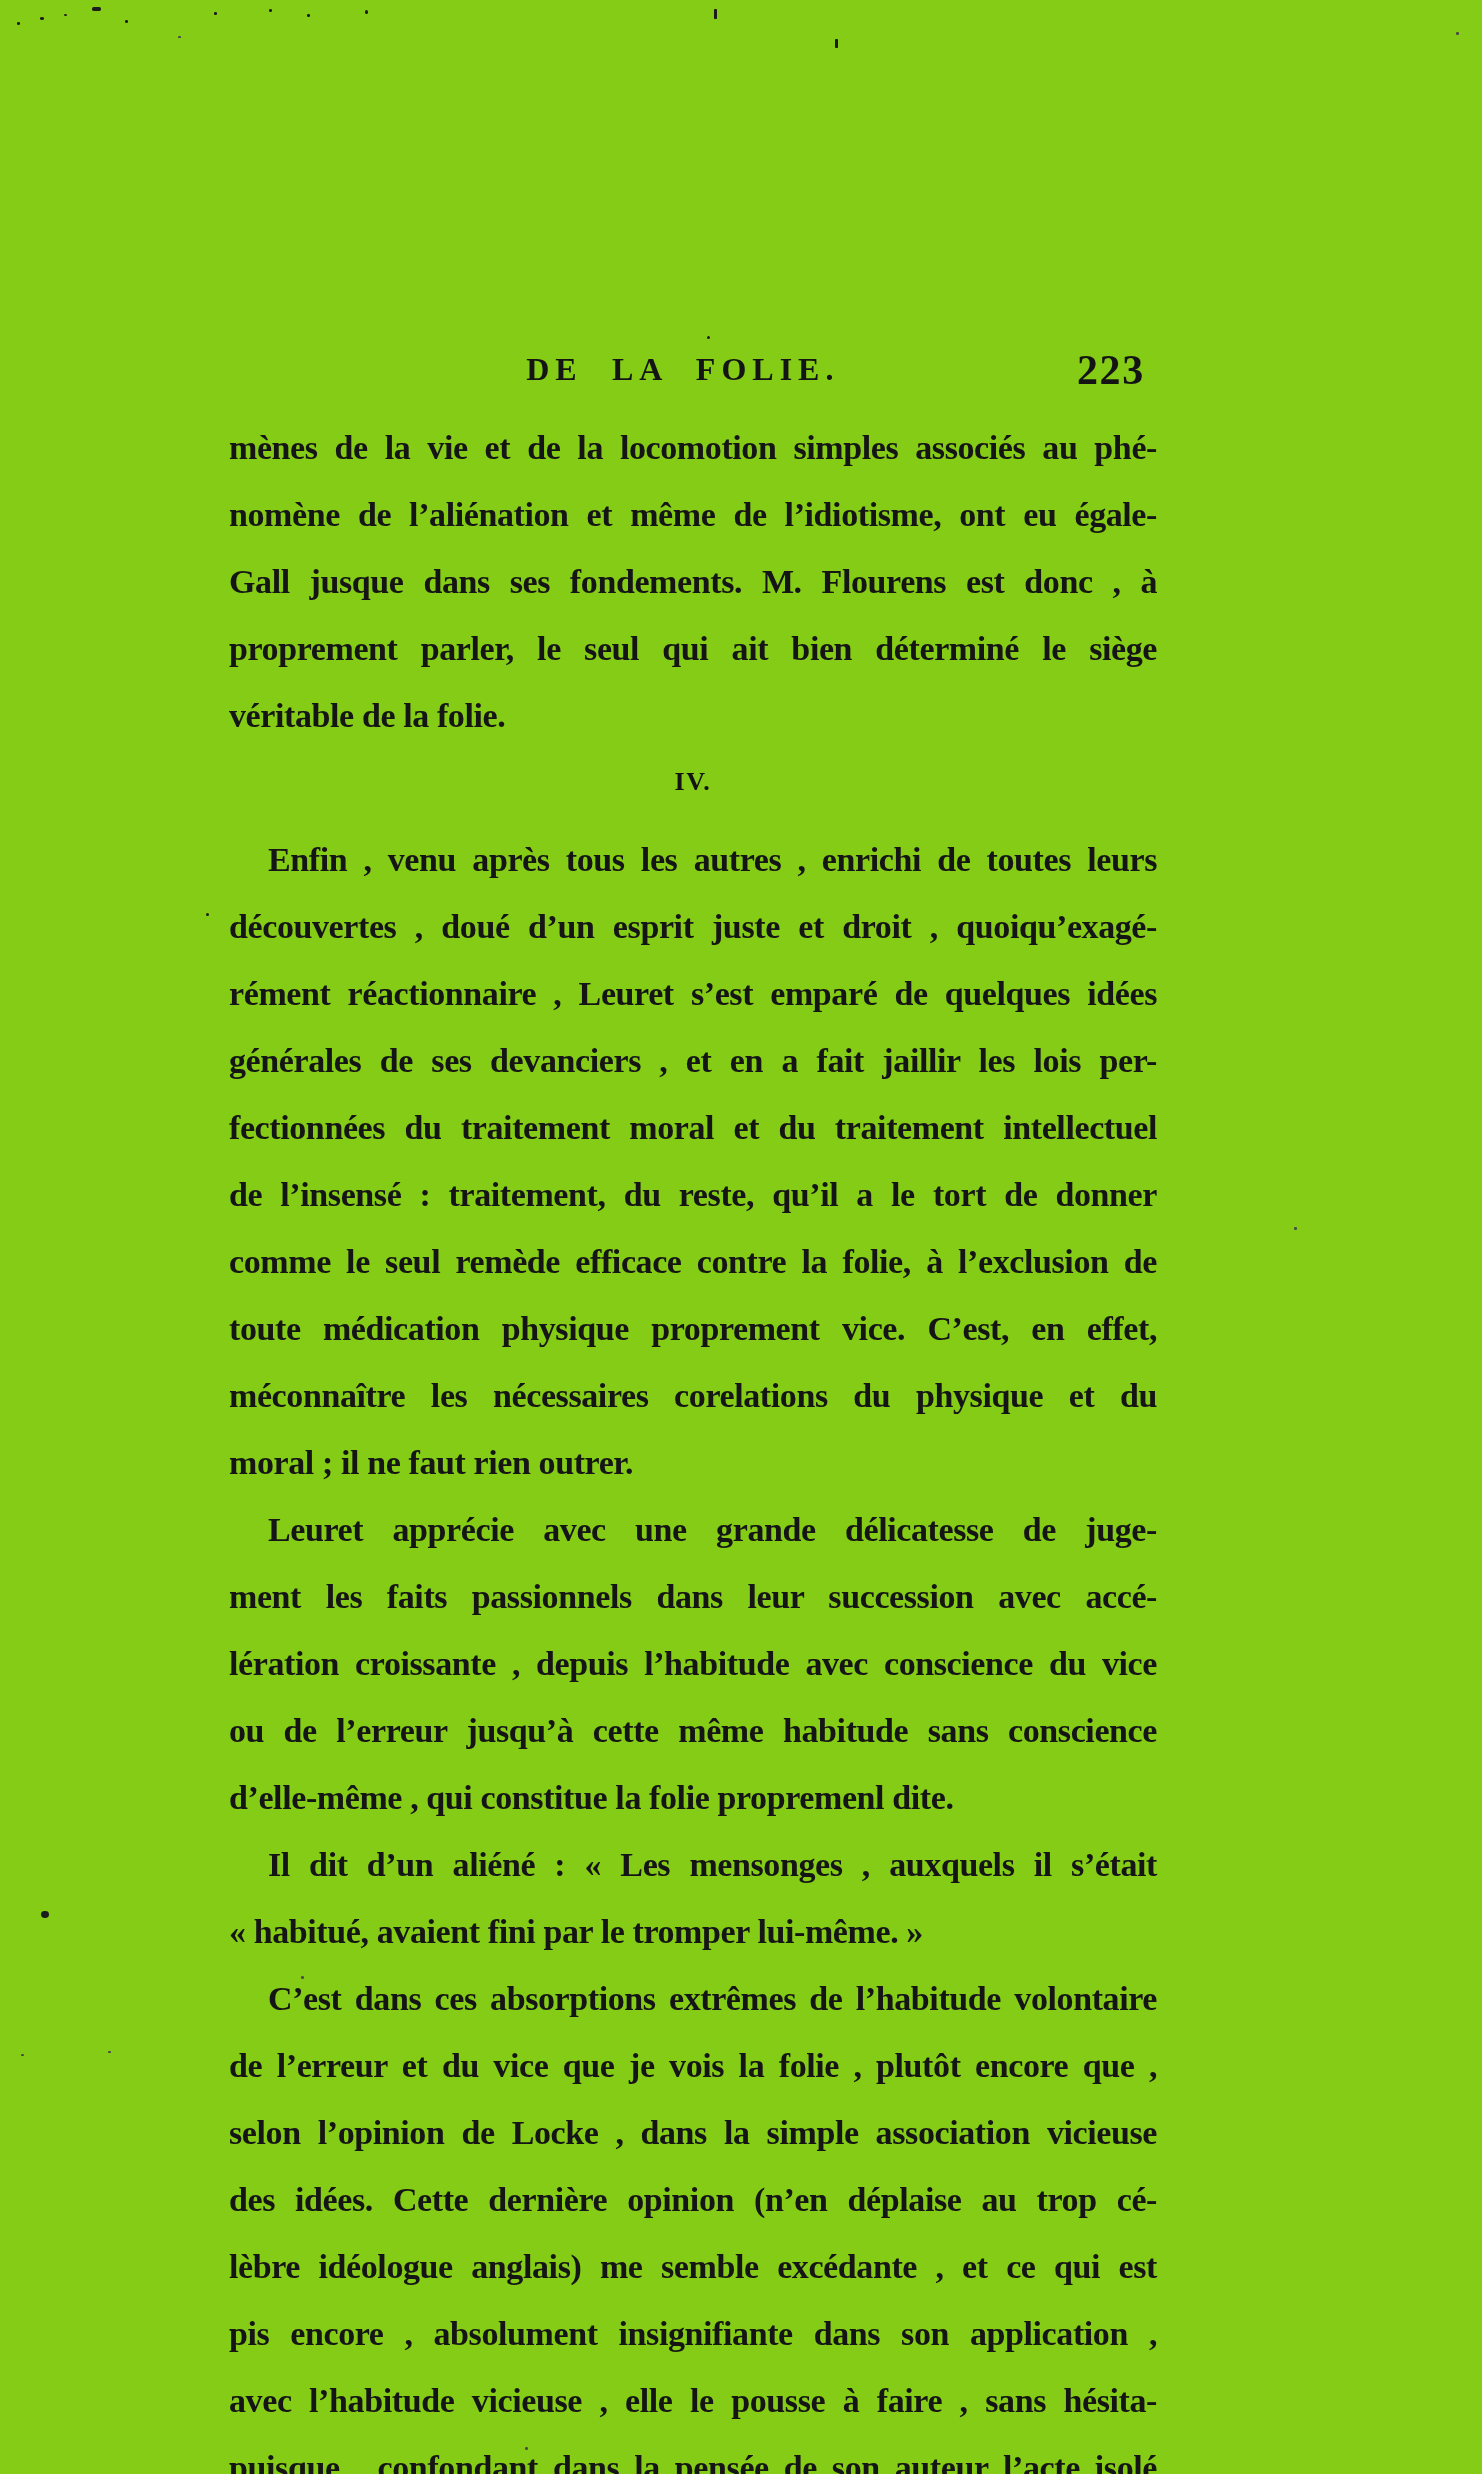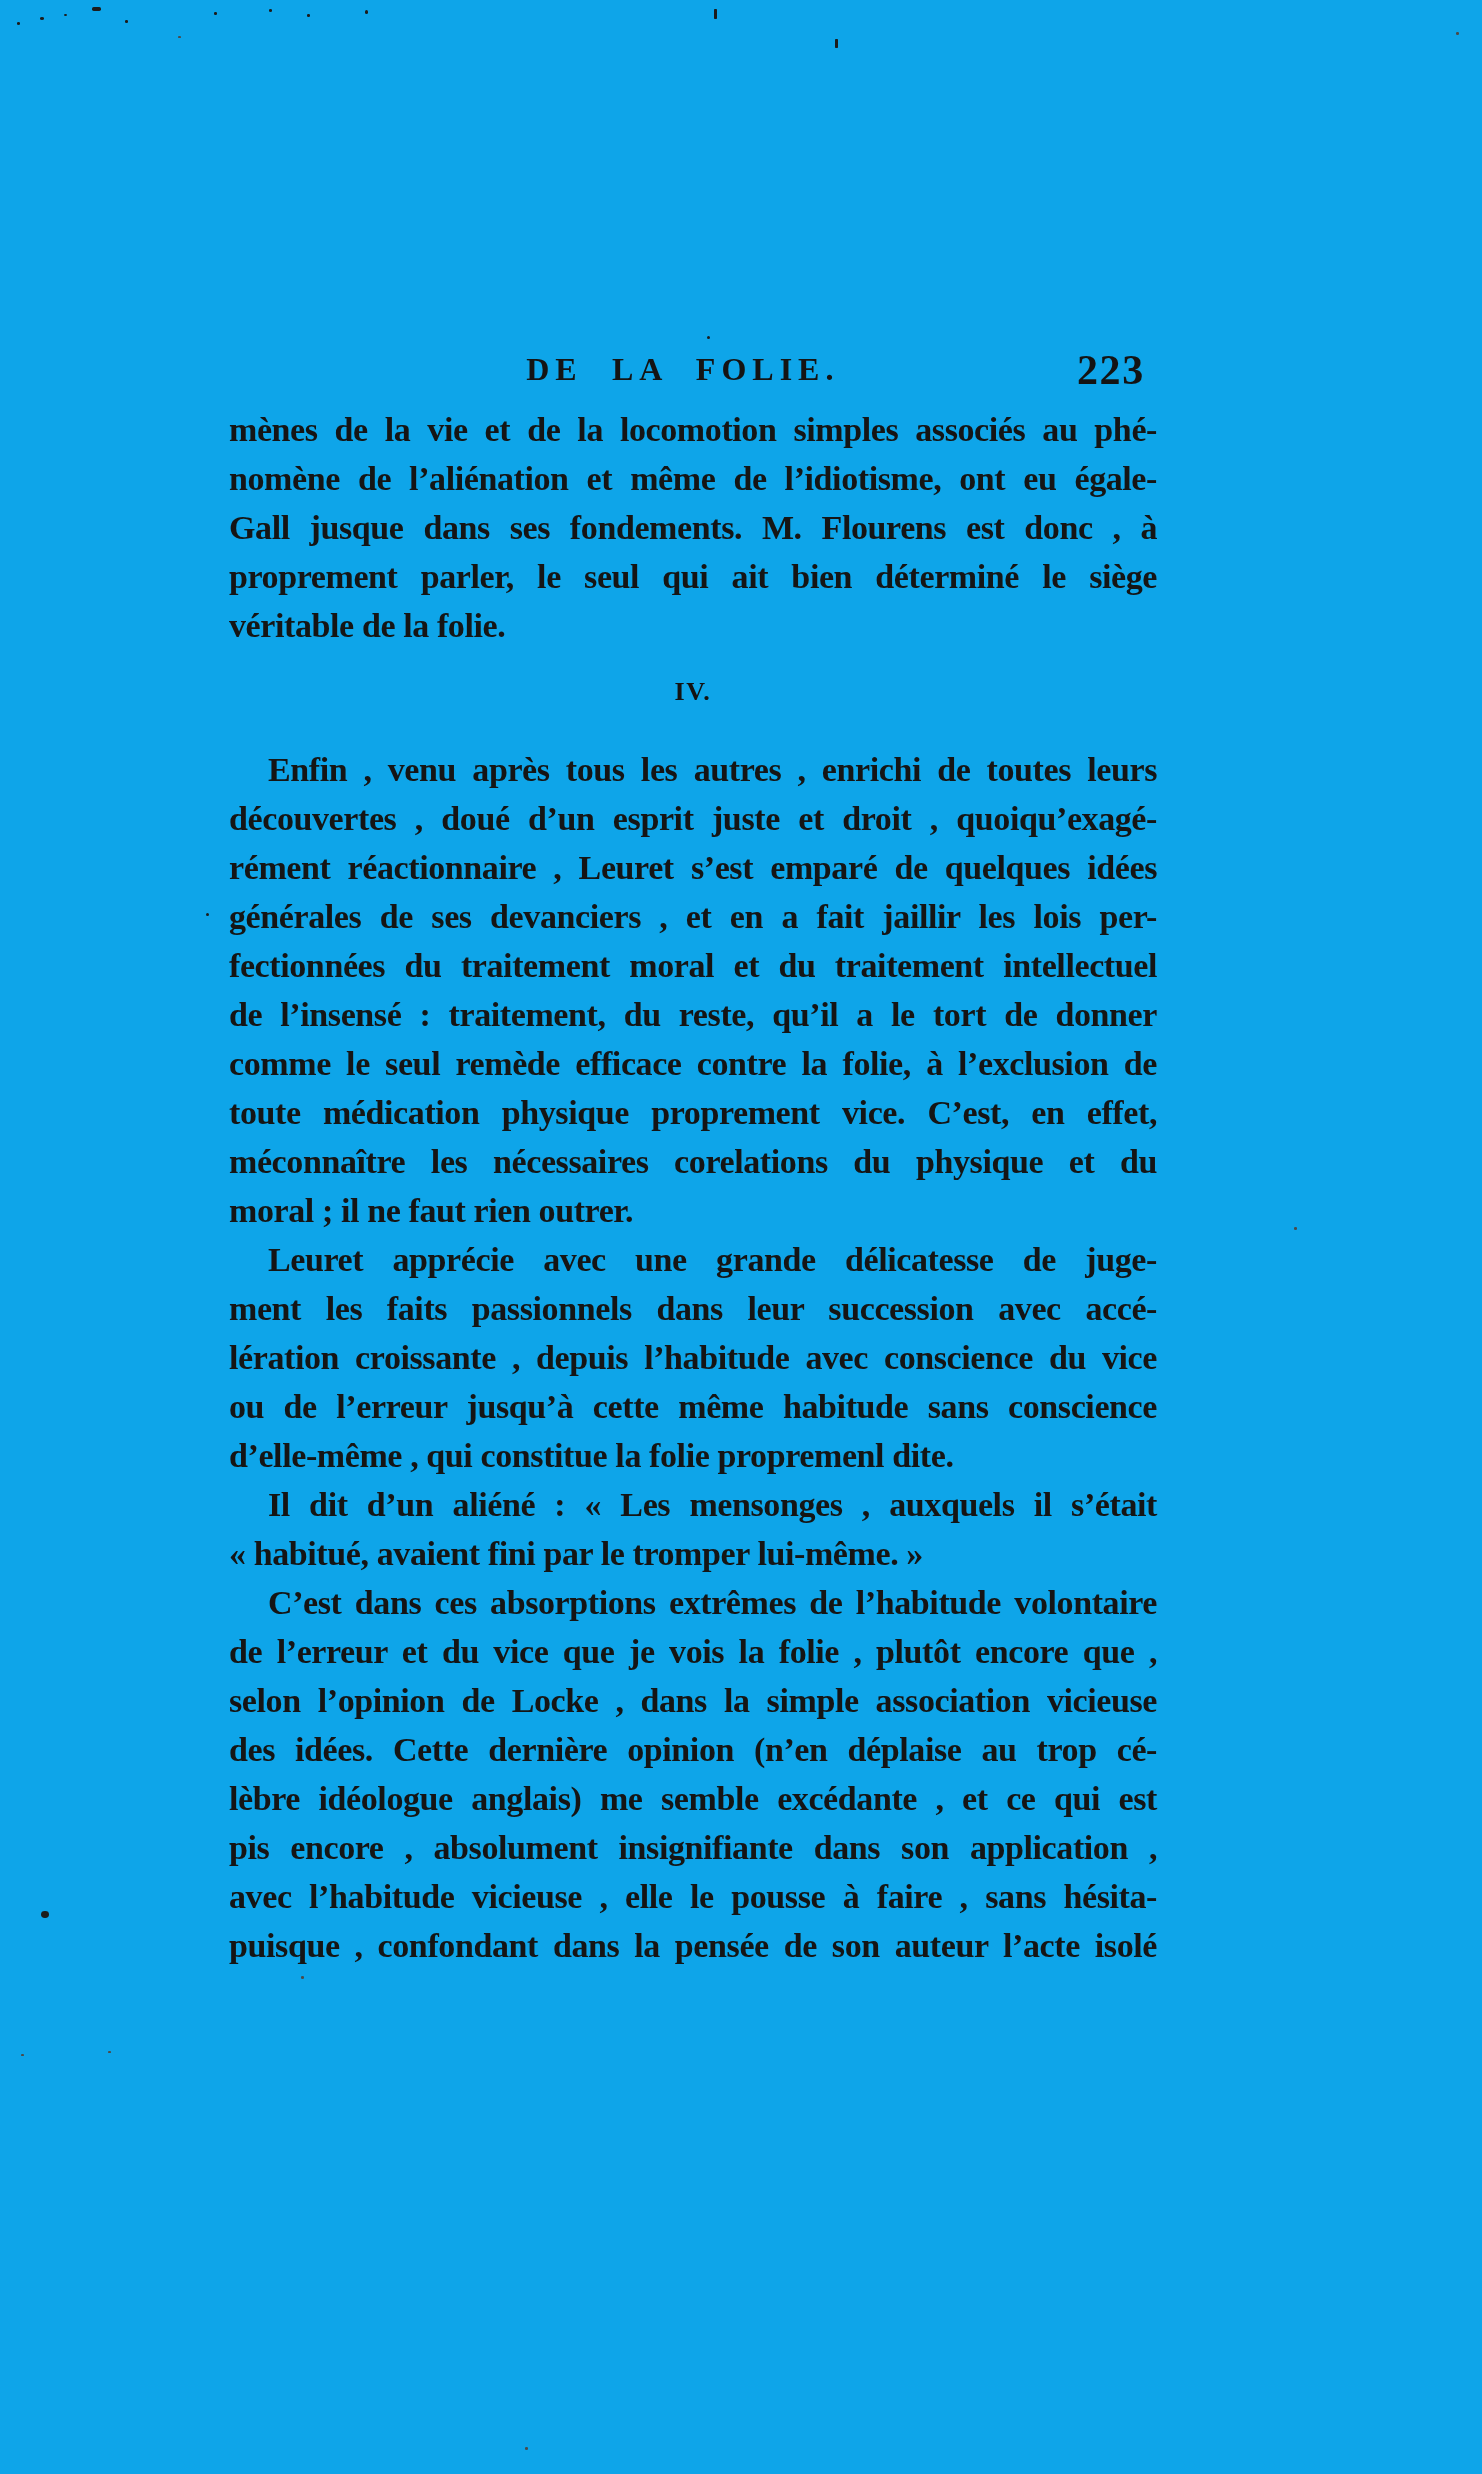--- a/index.html
+++ b/index.html
@@ -4,21 +4,21 @@
 <style>
   html,body{margin:0;padding:0;}
   body{
     width:1483px;height:2475px;
     background:#ffffff;
     position:relative;
     font-family:"Liberation Serif", serif;
     color:#161616;
     overflow:hidden;
   }
-  .page{position:absolute;inset:0;background:#0ea5e9;}
+  .page{position:absolute;inset:0;background:#84cc16;}
 
   
   .running-head{
     position:absolute;left:229px;top:349px;width:928px;height:44px;
   }
   .head-title{
     display:block;text-align:center;
     transform:translateX(-10.2px);
     font-size:32px;font-weight:700;
     letter-spacing:6px;word-spacing:15.3px;
@@ -37,20 +37,21 @@
     font-size:34px;font-weight:700;
     letter-spacing:-0.4px;
     color:#151515;
   }
   .para{margin:0;}
   .line{
     height:49px;line-height:49px;
     white-space:nowrap;
     text-align:justify;
     text-align-last:justify;
+    margin-top:18px;
   }
   
   .para:not(.continues) .line:last-child{ text-align-last:left; }
   
   .para .line:first-child{ text-indent:39px; }
   .para.no-indent .line:first-child{ text-indent:0; }
 
   .section-head{
     margin:15.3px 0 25.4px 0;
     font-size:26px;font-weight:700;

